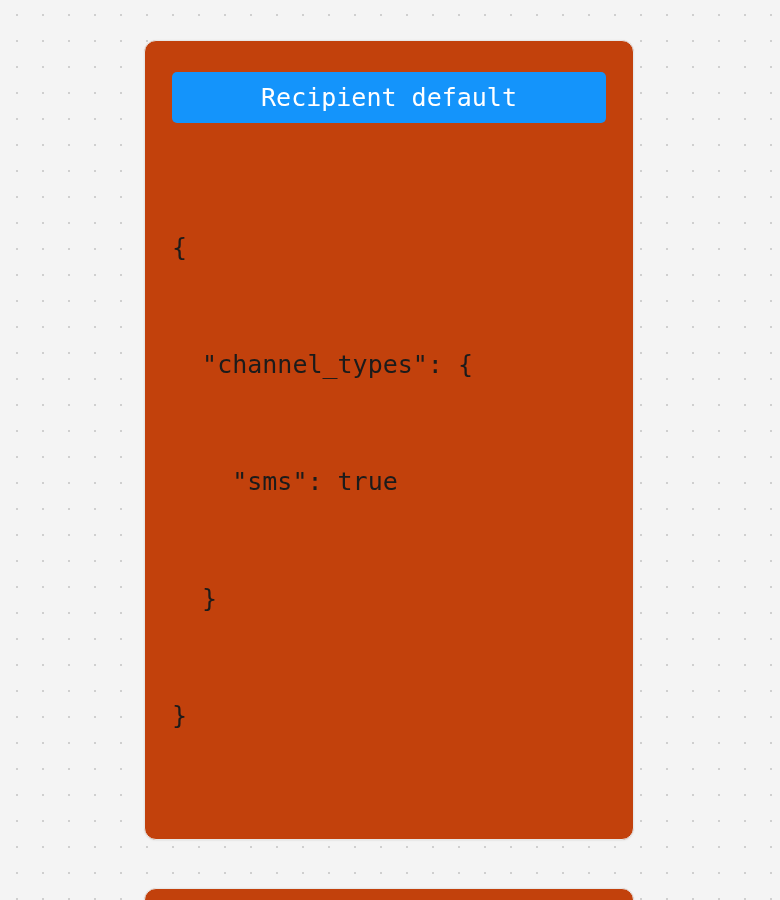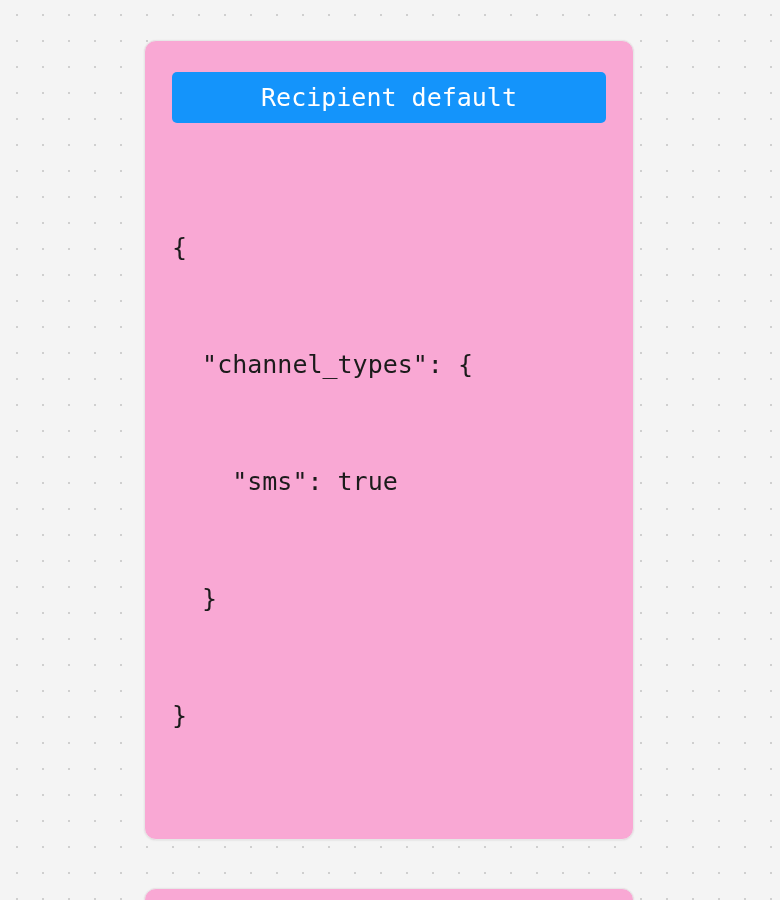--- a/index.html
+++ b/index.html
@@ -34,21 +34,21 @@
   #cards {
     position: absolute;
     left: 144px;
     top: 40px;
     width: 490px;
   }
 
   .card {
     box-sizing: border-box;
     width: 490px;
-    background: #f9a8d4;
+    background: #c2410c;
     border: 1px solid #e7e7e7;
     border-radius: 12px;
     box-shadow: 0 1px 2px rgba(0,0,0,0.045), 0 0 0 1px rgba(0,0,0,0.012);
     padding: 31px 27px 26px 27px;
   }
 
   .card + .card {
     margin-top: 48px;
   }
 

